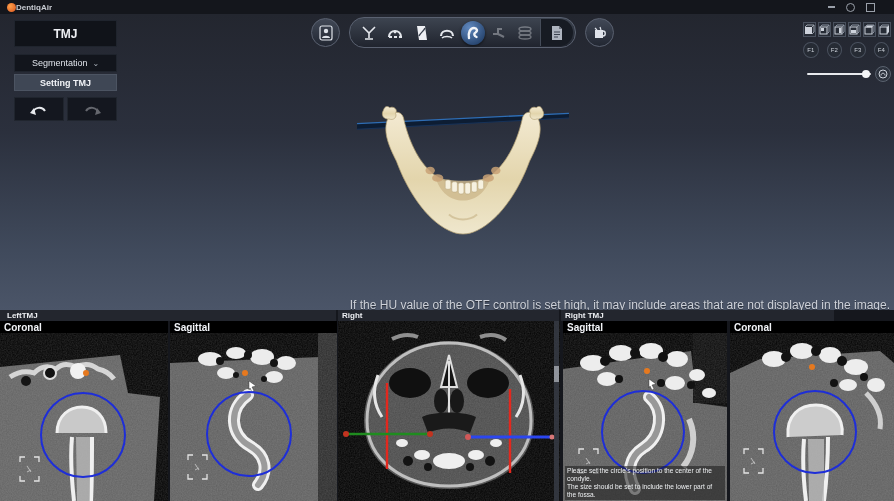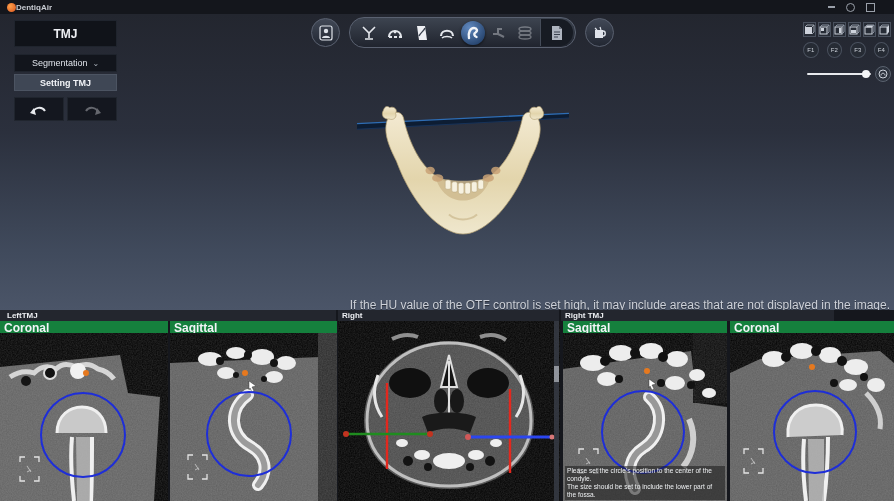--- a/index.html
+++ b/index.html
@@ -61,22 +61,22 @@
   .knob{position:absolute;top:-3px;width:8px;height:8px;background:#f4f5f7;border-radius:50%;}
   .adjust{width:14px;height:14px;border-radius:50%;background:#2d333e;border:1px solid #5a626f;
           display:flex;align-items:center;justify-content:center;cursor:pointer;}
 
   .notice{position:absolute;right:4px;top:284px;font-size:12px;color:#ccd0d8;text-shadow:0 1px 1px rgba(0,0,0,.5);}
 
   
   .bottom{position:absolute;top:310px;left:0;width:894px;height:191px;background:#15171d;}
   .ghead{position:absolute;top:0;height:11px;background:#23262e;font-size:8px;font-weight:bold;
          color:#eceef2;display:flex;align-items:center;padding-left:4px;box-sizing:border-box;}
-  .shead{position:absolute;top:11px;height:12px;background:#15803d;font-size:12px;font-weight:bold;
-         color:#f2f4f8;display:flex;padding-left:4px;box-sizing:border-box;}
+  .shead{position:absolute;top:11px;height:12px;background:#000000;font-size:10px;font-weight:bold;
+         color:#f2f4f8;display:flex;align-items:center;padding-left:4px;box-sizing:border-box;}
   .ct{position:absolute;background:#000;overflow:hidden;}
   .ct svg{display:block;}
   .tooltip{position:absolute;left:2px;right:2px;bottom:1px;background:rgba(25,25,25,.55);
            color:#eef0f2;font-size:6.6px;line-height:8px;padding:1px 2px;}
   .vtrack{position:absolute;right:1px;top:0;width:5px;height:180px;background:#3c414c;opacity:.75;cursor:pointer;}
   .vhandle{position:absolute;left:0;top:45px;width:5px;height:16px;background:#b9bec8;}
 </style>
 </head>
 <body>
 

